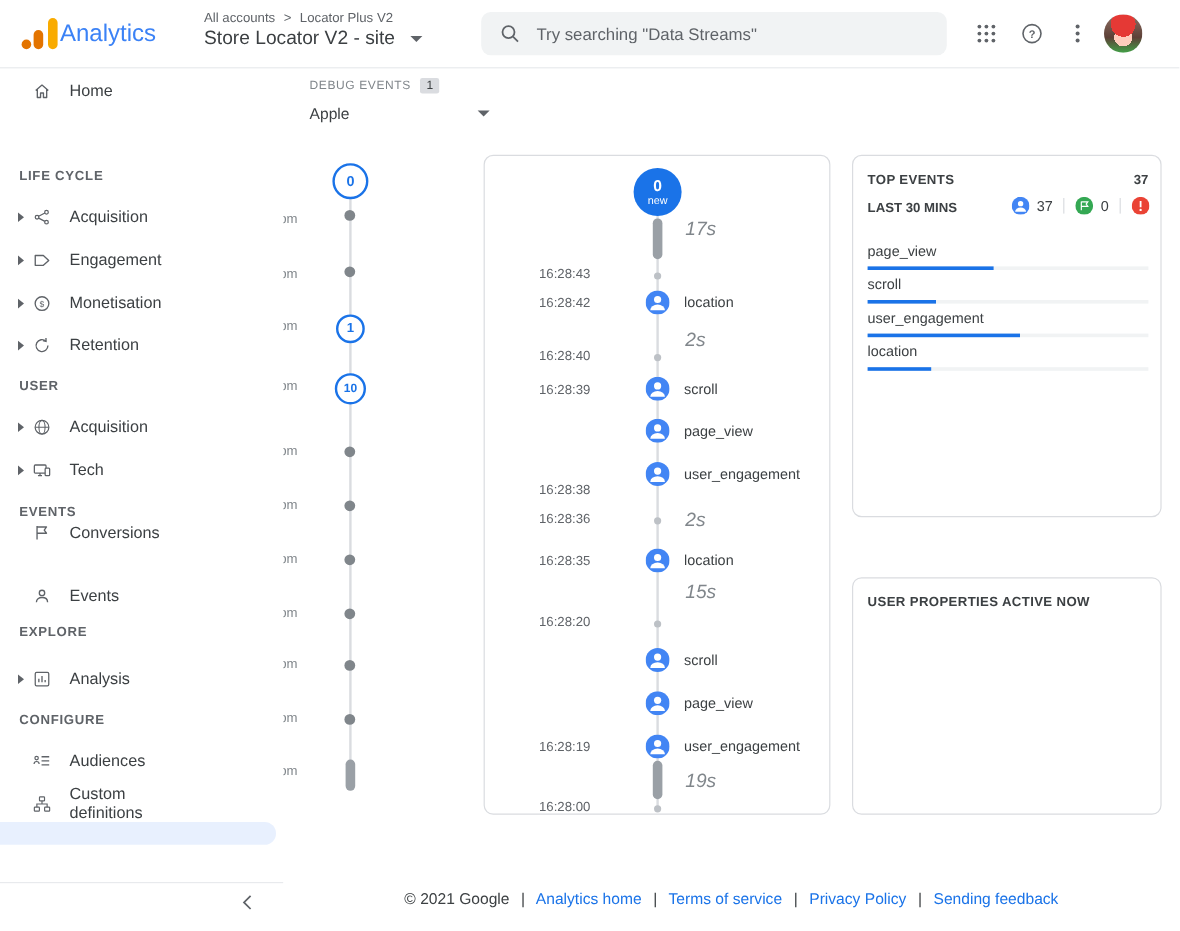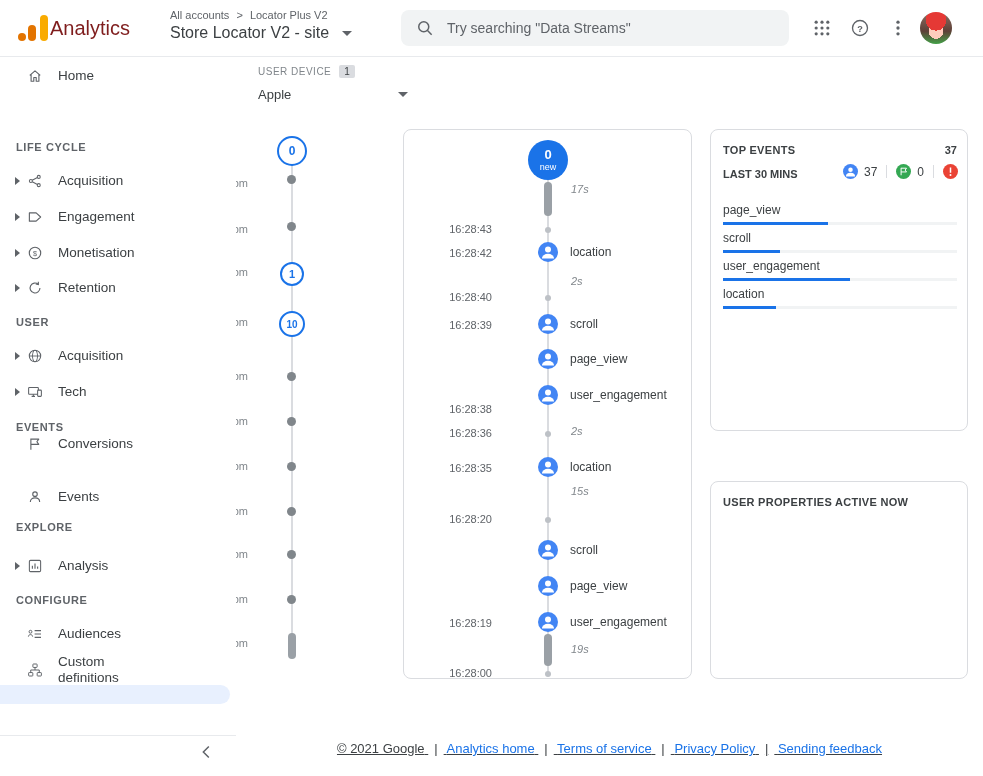--- a/index.html
+++ b/index.html
@@ -7,21 +7,21 @@
   body { position:relative; overflow:hidden; background:#fff;
          font-family:"Liberation Sans","DejaVu Sans",sans-serif; color:#3c4043; }
 
   
   .header { position:absolute; left:0; top:0; width:983px; height:57px;
             background:#fff; border-bottom:1px solid #e8eaed; z-index:10; }
   .logo { position:absolute; left:18px; top:15px; width:30px; height:27px; }
   .ga-tall { position:absolute; right:0; top:0; width:8px; height:26px; border-radius:4px; background:#f9ab00; }
   .ga-mid  { position:absolute; left:10px; bottom:1px; width:8px; height:16px; border-radius:4px; background:#e37400; }
   .ga-dot  { position:absolute; left:0; bottom:1px; width:8px; height:8px; border-radius:50%; background:#e37400; }
-  .app-name { position:absolute; left:50px; top:0; height:57px; line-height:57px; font-size:20px; color:#7f1d1d; }
+  .app-name { position:absolute; left:50px; top:0; height:57px; line-height:57px; font-size:20px; color:#3b82f6; }
   .crumb { position:absolute; left:170px; top:9px; font-size:11px; color:#5f6368; white-space:nowrap; }
   .crumb-sep { margin:0 4px; }
   .prop-row { position:absolute; left:170px; top:24px; font-size:16px; color:#3c4043; white-space:nowrap; cursor:pointer; }
   .caret-down { display:inline-block; width:0; height:0; margin-left:8px; vertical-align:middle;
                 border-left:5px solid transparent; border-right:5px solid transparent; border-top:5px solid #5f6368; }
   .search { position:absolute; left:401px; top:10px; width:388px; height:36px; background:#f1f3f4;
             border-radius:8px; display:flex; align-items:center; padding:0 14px; }
   .search-ic { width:20px; height:20px; flex:0 0 auto; }
   .search-input { flex:1; border:none; outline:none; background:transparent; margin-left:12px;
                   font-size:14px; color:#3c4043; font-family:inherit; }
@@ -74,21 +74,21 @@
               border:1px solid #dadce0; border-radius:8px; }
   .s-line { position:absolute; left:143px; top:30px; width:2px; height:512px; background:#dadce0; }
   .s-head { position:absolute; left:124px; top:10px; width:40px; height:40px; border-radius:50%;
             background:#1a73e8; color:#fff; display:flex; flex-direction:column; align-items:center;
             justify-content:center; z-index:3; cursor:pointer; }
   .s-head-count { font-size:13px; font-weight:bold; line-height:1; }
   .s-head-label { font-size:9px; line-height:1; margin-top:2px; }
   .s-pill { position:absolute; left:140px; width:8px; border-radius:4px; background:#9aa0a6; z-index:2; }
   .s-dot  { position:absolute; left:141px; width:6px; height:6px; border-radius:50%; background:#bdc1c6; z-index:2; }
   .s-time { position:absolute; left:28px; width:60px; text-align:right; font-size:11px; color:#5f6368; }
-  .s-dur  { position:absolute; left:167px; font-size:11px; font-style:italic; color:#80868b; }
+  .s-dur  { position:absolute; left:167px; font-size:16px; font-style:italic; color:#80868b; }
   .ev-row { position:absolute; left:134px; height:20px; display:flex; align-items:center; gap:12px; z-index:3; }
   .ev-ic  { width:20px; height:20px; flex:0 0 auto; }
   .ev-name { font-size:12px; color:#3c4043; white-space:nowrap; }
 
   
   .card { position:absolute; background:#fff; border:1px solid #dadce0; border-radius:8px; overflow:hidden; }
   .te-card { left:474px; top:72px; width:258px; height:302px; }
   .up-card { left:474px; top:424px; width:258px; height:198px; }
   .card-title { position:absolute; left:12px; top:14px; font-size:11px; font-weight:bold;
                 color:#3c4043; letter-spacing:0.3px; }
@@ -97,21 +97,21 @@
   .te-counters { position:absolute; left:132px; top:34px; display:flex; align-items:center; gap:6px;
                  font-size:12px; color:#3c4043; white-space:nowrap; }
   .ct-ic { width:15px; height:15px; flex:0 0 auto; }
   .ct-div { width:1px; height:13px; background:#dadce0; margin:0 3px; }
   .te-row { position:absolute; left:12px; width:234px; cursor:pointer; }
   .te-name { font-size:12px; color:#3c4043; }
   .te-track { position:relative; height:3px; margin-top:4px; background:#f1f3f4; }
   .te-bar { position:absolute; left:0; top:0; height:3px; background:#1a73e8; }
 
   
-  .footer { position:absolute; left:0; top:684px; width:747px; text-align:center; font-size:13px; color:#3c4043;text-decoration:underline; }
+  .footer { position:absolute; left:0; top:684px; width:747px; text-align:center; font-size:13px; color:#3c4043; }
   .fsep { margin:0 6px; }
   .flink { color:#1a73e8; cursor:pointer; text-decoration:none; }
 </style>
 </head>
 <body>
 
 <svg width="0" height="0" style="position:absolute">
   <defs>
     <symbol id="sym-user" viewBox="0 0 20 20">
       <circle cx="10" cy="10" r="10" fill="#4285f4"></circle>
@@ -327,21 +327,21 @@
 
   <div class="sb-divider"></div>
   <svg class="sb-collapse" viewBox="0 0 24 24">
     <path d="M14 6 L8 12 L14 18" fill="none" stroke="#5f6368" stroke-width="1.6"></path>
   </svg>
 </div>
 
 <div class="main">
 
   <div class="dbg-label-row">
-    <span class="dbg-label">USER DEVICE</span>
+    <span class="dbg-label">DEBUG EVENTS</span>
     <span class="dbg-badge">1</span>
   </div>
   <div class="dbg-select">
     <span>Apple</span>
     <span class="caret-down"></span>
   </div>
 
   <div>
     <div class="m-line"></div>
 

